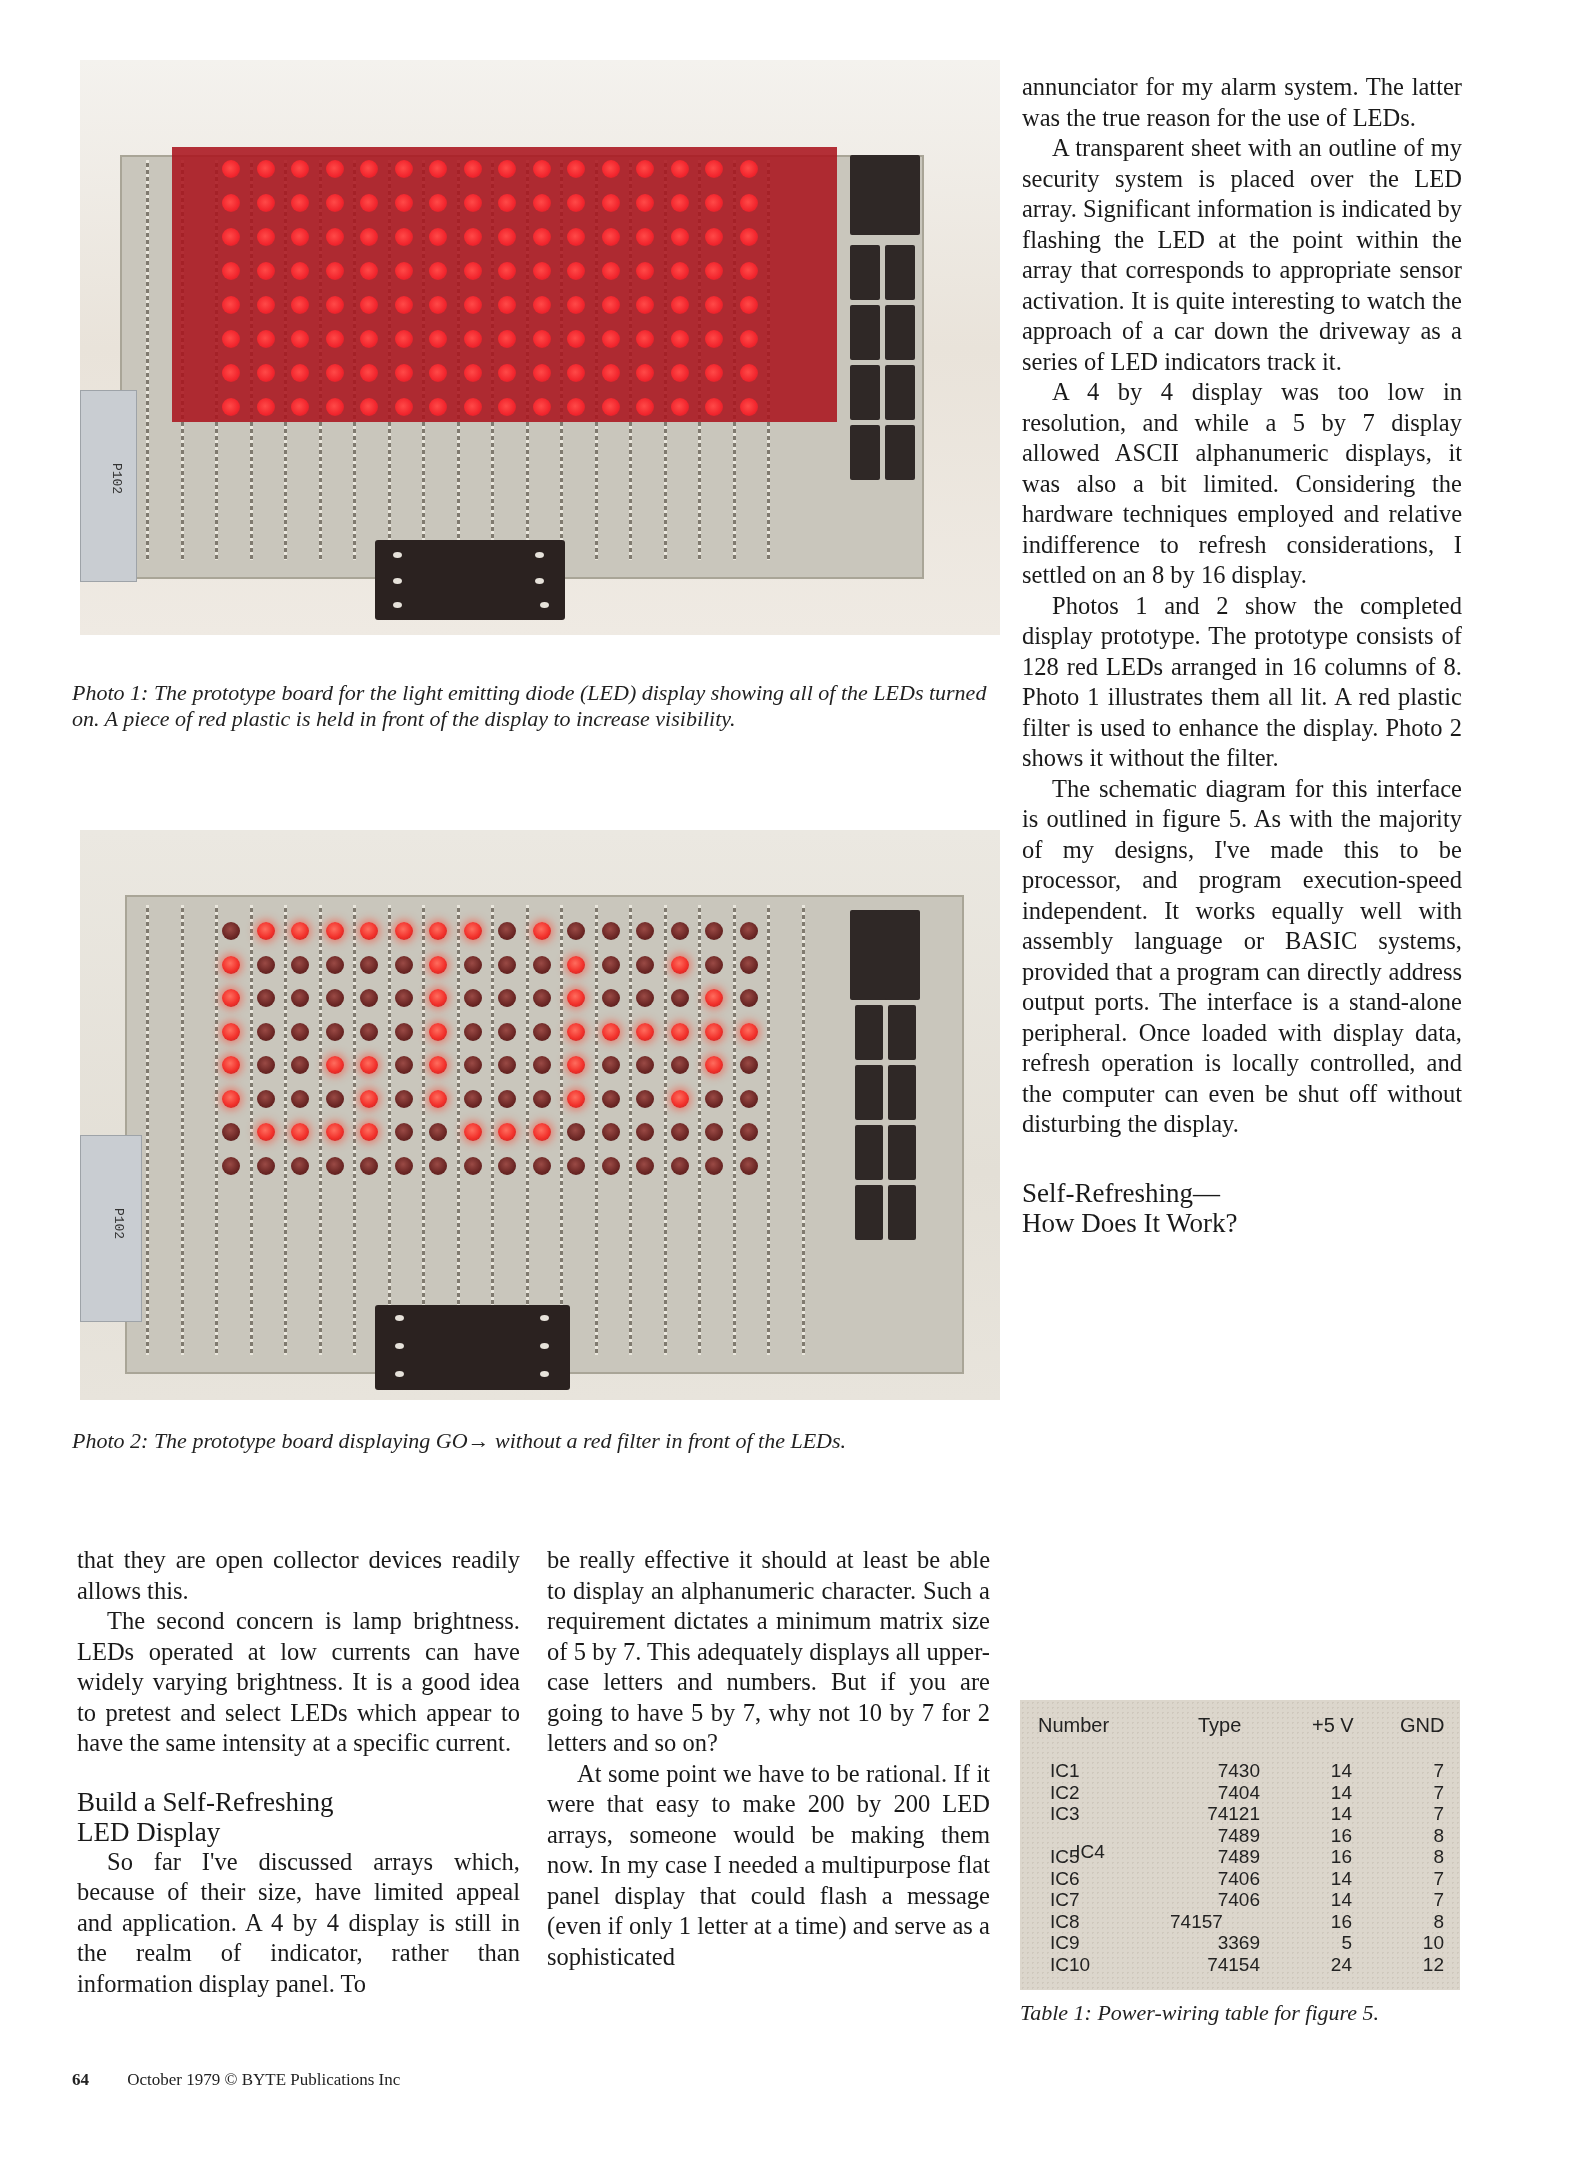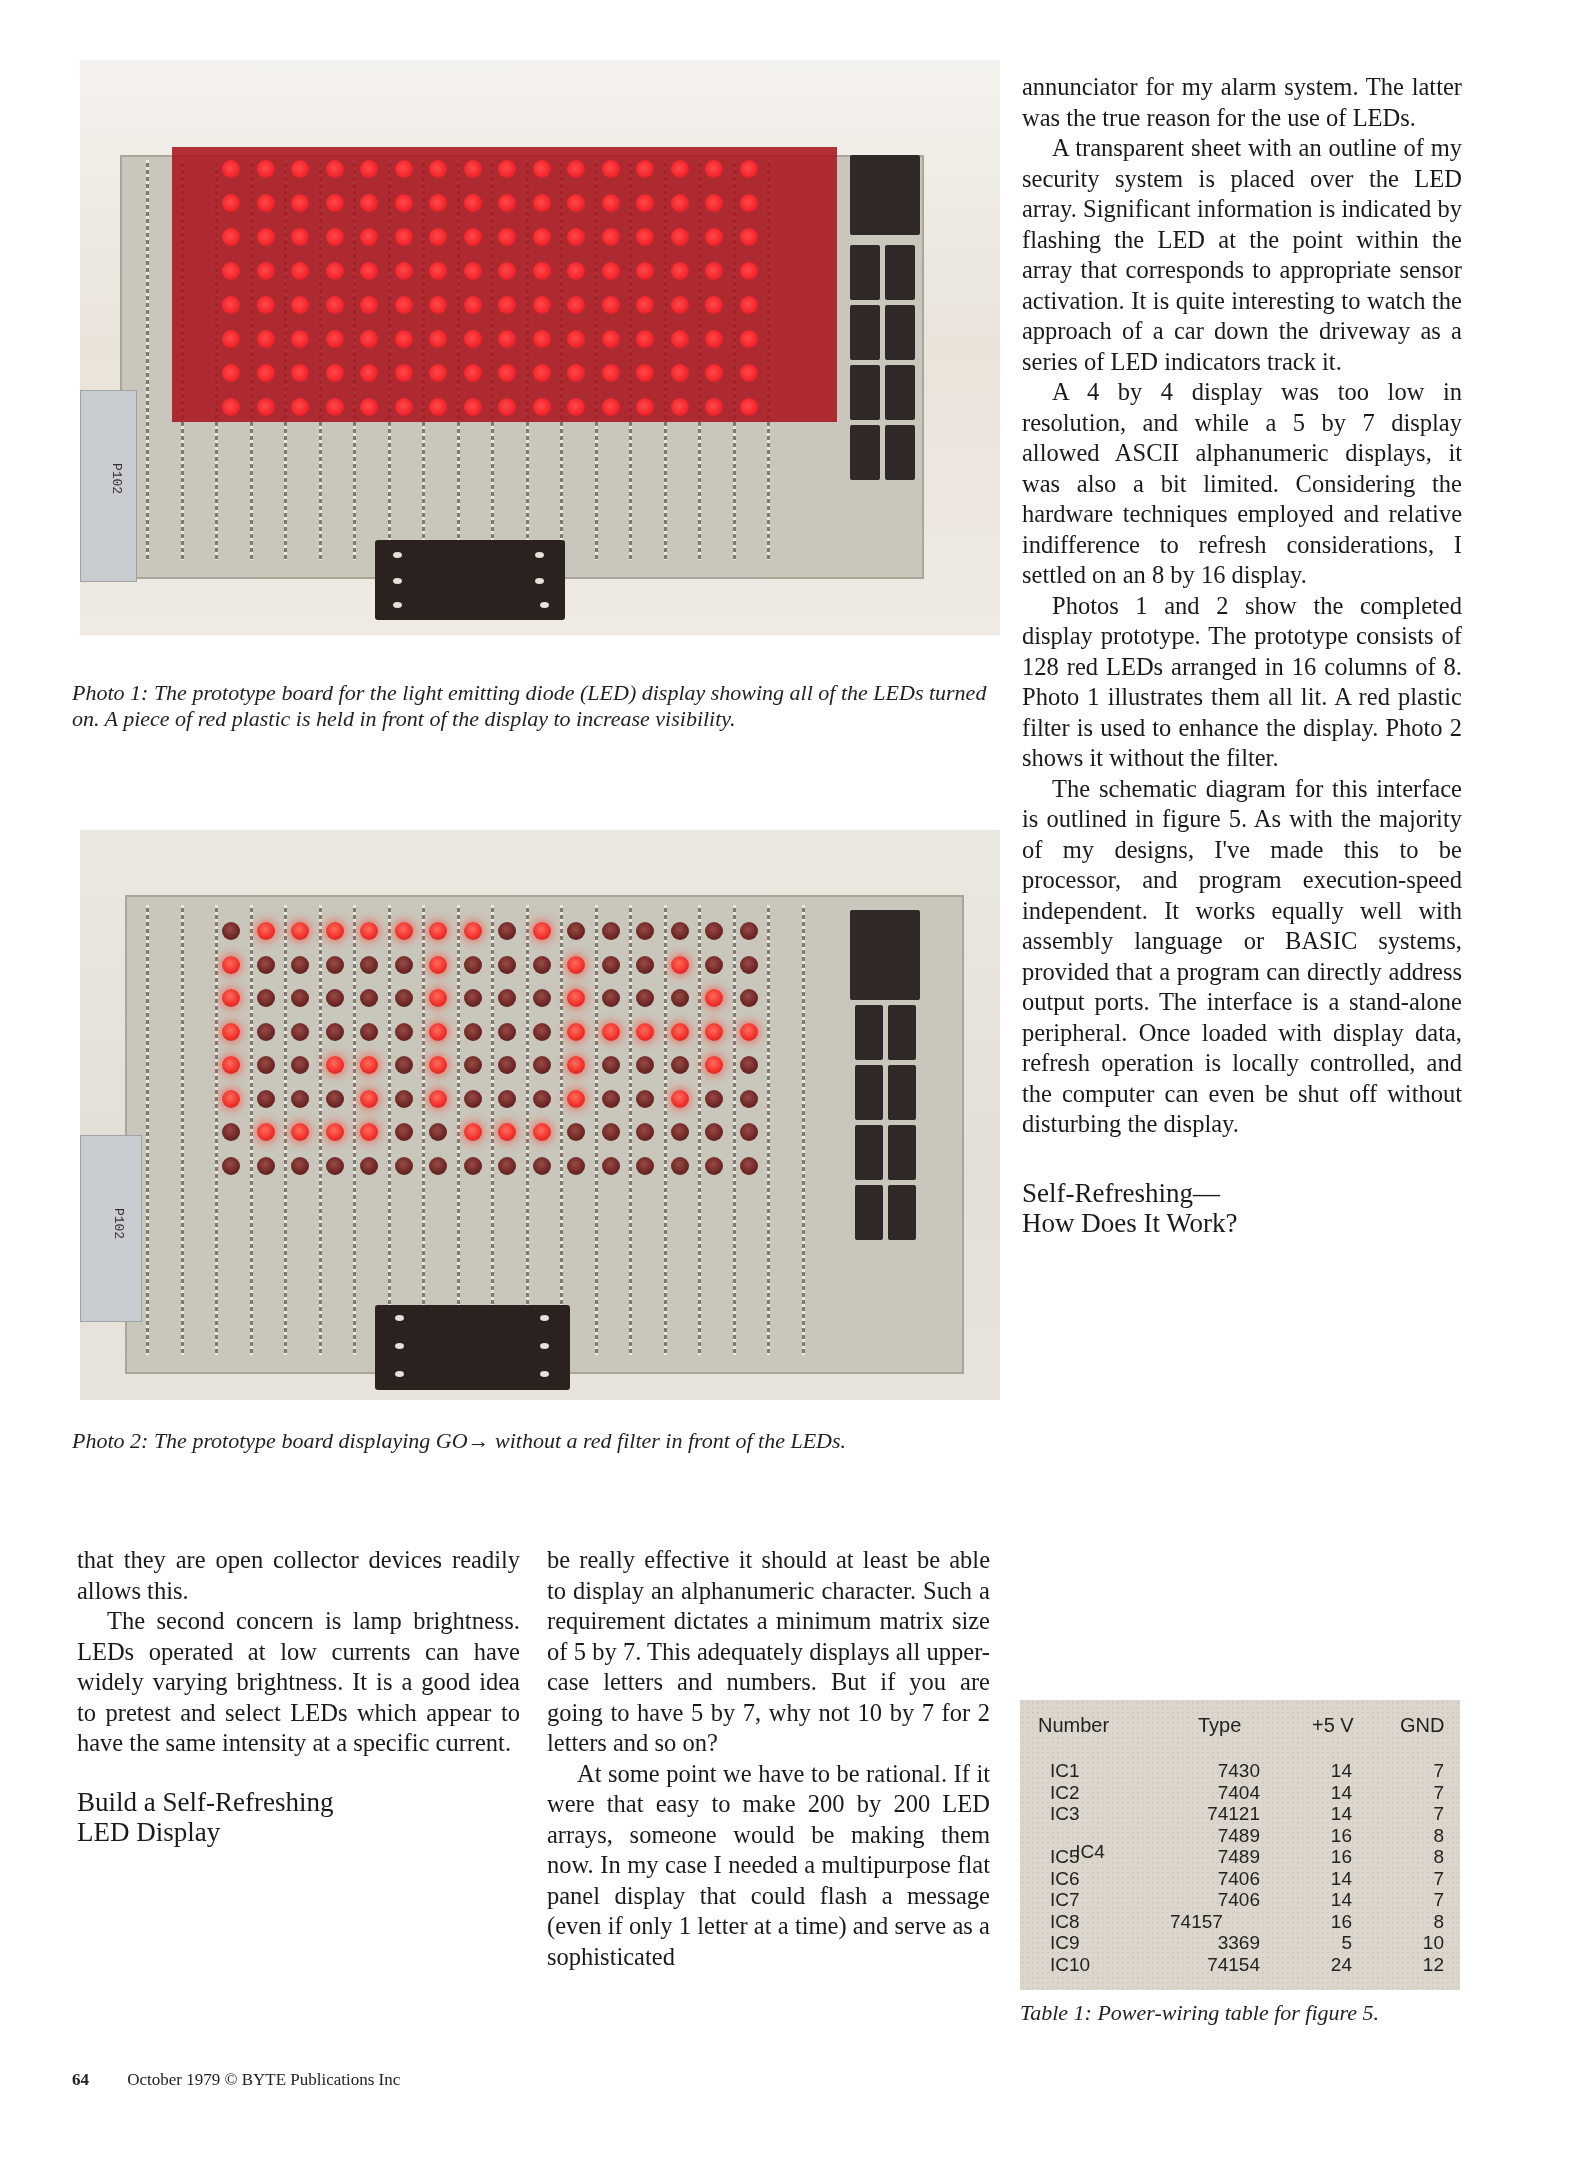--- a/index.html
+++ b/index.html
@@ -406,20 +406,23 @@
 
 <div class="body-text" style="position:absolute;left:77px;top:1545px;width:443px;">
   <div id="col1-a">
       <p class="noindent">that they are open collector devices readily allows this.</p>
       <p>The second concern is lamp brightness. LEDs operated at low currents can have widely varying brightness. It is a good idea to pretest and select LEDs which appear to have the same intensity at a specific current.</p>
     </div>
   <h2 class="heading" style="margin-top:28px;">
     <span>Build a Self-Refreshing</span>
     <span>LED Display</span>
   </h2>
+  <div id="col1-b">
+      <p>So far I've discussed arrays which, because of their size, have limited appeal and application. A 4 by 4 display is still in the realm of indicator, rather than information display panel. To</p>
+    </div>
 </div>
 
 <div class="body-text" style="position:absolute;left:547px;top:1545px;width:443px;">
   <div id="col2-a">
       <p class="noindent">be really effective it should at least be able to display an alphanumeric character. Such a requirement dictates a minimum matrix size of 5 by 7. This adequately displays all upper-case letters and numbers. But if you are going to have 5 by 7, why not 10 by 7 for 2 letters and so on?</p>
       <p>At some point we have to be rational. If it were that easy to make 200 by 200 LED arrays, someone would be making them now. In my case I needed a multipurpose flat panel display that could flash a message (even if only 1 letter at a time) and serve as a sophisticated</p>
     </div>
 </div>
 
 <div class="body-text" style="position:absolute;left:1022px;top:72px;width:440px;">

